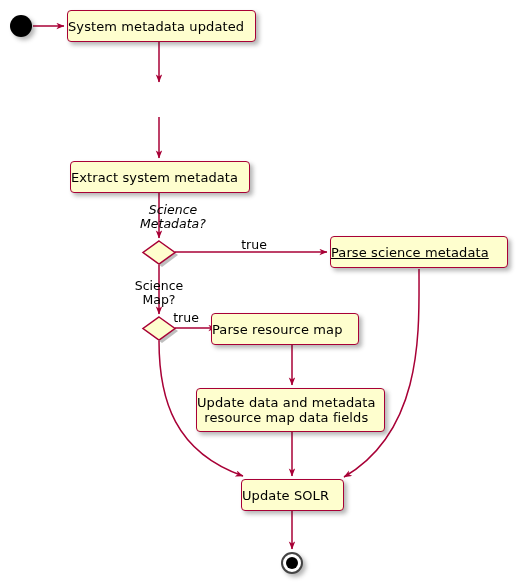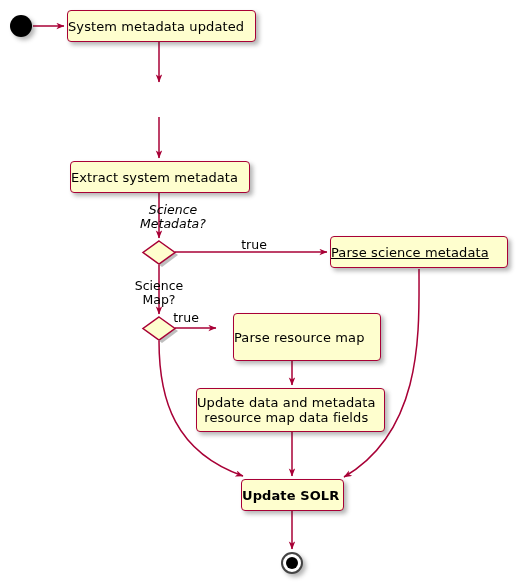--- a/index.html
+++ b/index.html
@@ -136,30 +136,30 @@
 
 
   <div class="node" style="left:70px; top:161px; width:180px; height:32px;">
     <span>Extract system metadata</span>
   </div>
 
   <div class="node" style="left:330px; top:236px; width:178px; height:32px;text-decoration:underline;">
     <span>Parse science metadata</span>
   </div>
 
-  <div class="node" style="left:233px; top:313px; width:148px; height:48px;">
+  <div class="node" style="left:211px; top:313px; width:148px; height:32px;">
     <span>Parse resource map</span>
   </div>
 
   <div class="node" style="left:196px; top:388px; width:189px; height:44px;">
     <span>Update data and metadata
 resource map data fields</span>
   </div>
 
-  <div class="node" style="left:241px; top:479px; width:103px; height:32px;font-weight:bold;">
+  <div class="node" style="left:241px; top:479px; width:103px; height:32px;">
     <span>Update SOLR</span>
   </div>
 
   <div class="end-node-outer" style="left:281px; top:552px;">
     <div class="end-node-inner" style="left:3px; top:3px;"></div>
   </div>
 
   <div class="edge-label" style="left:123px; top:203px; width:100px;font-style:italic;">Science
 Metadata?</div>
 

